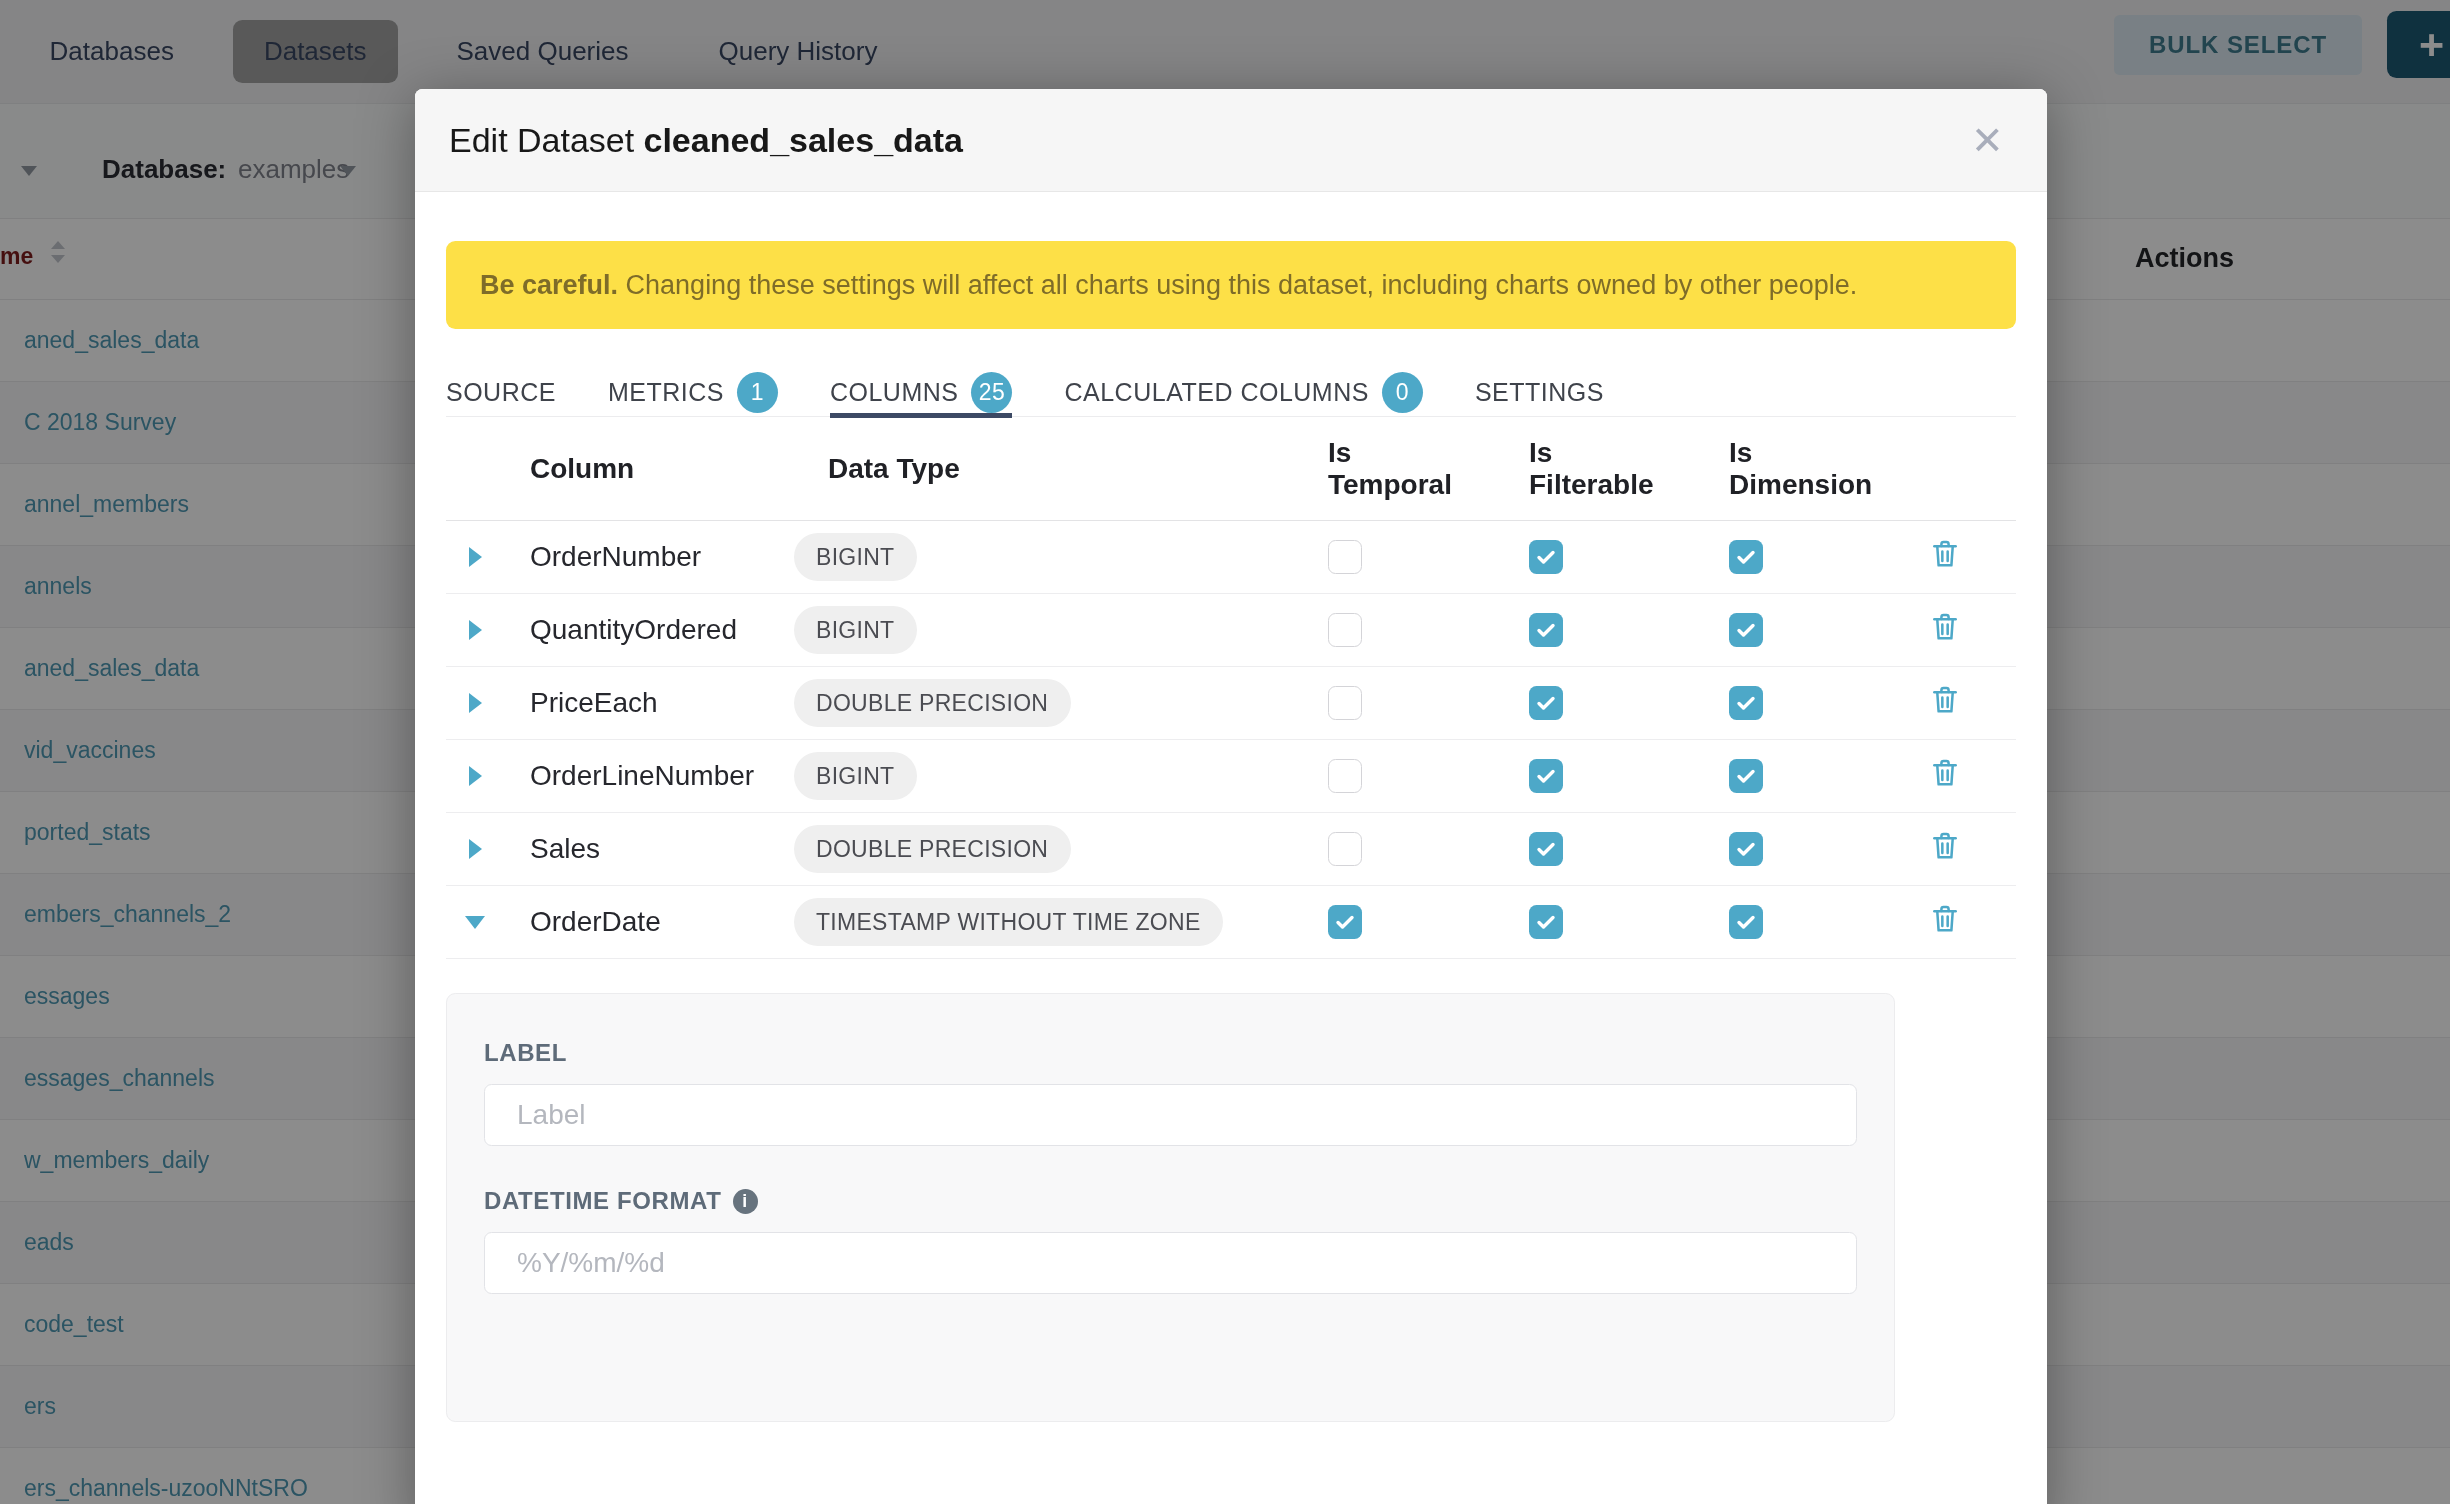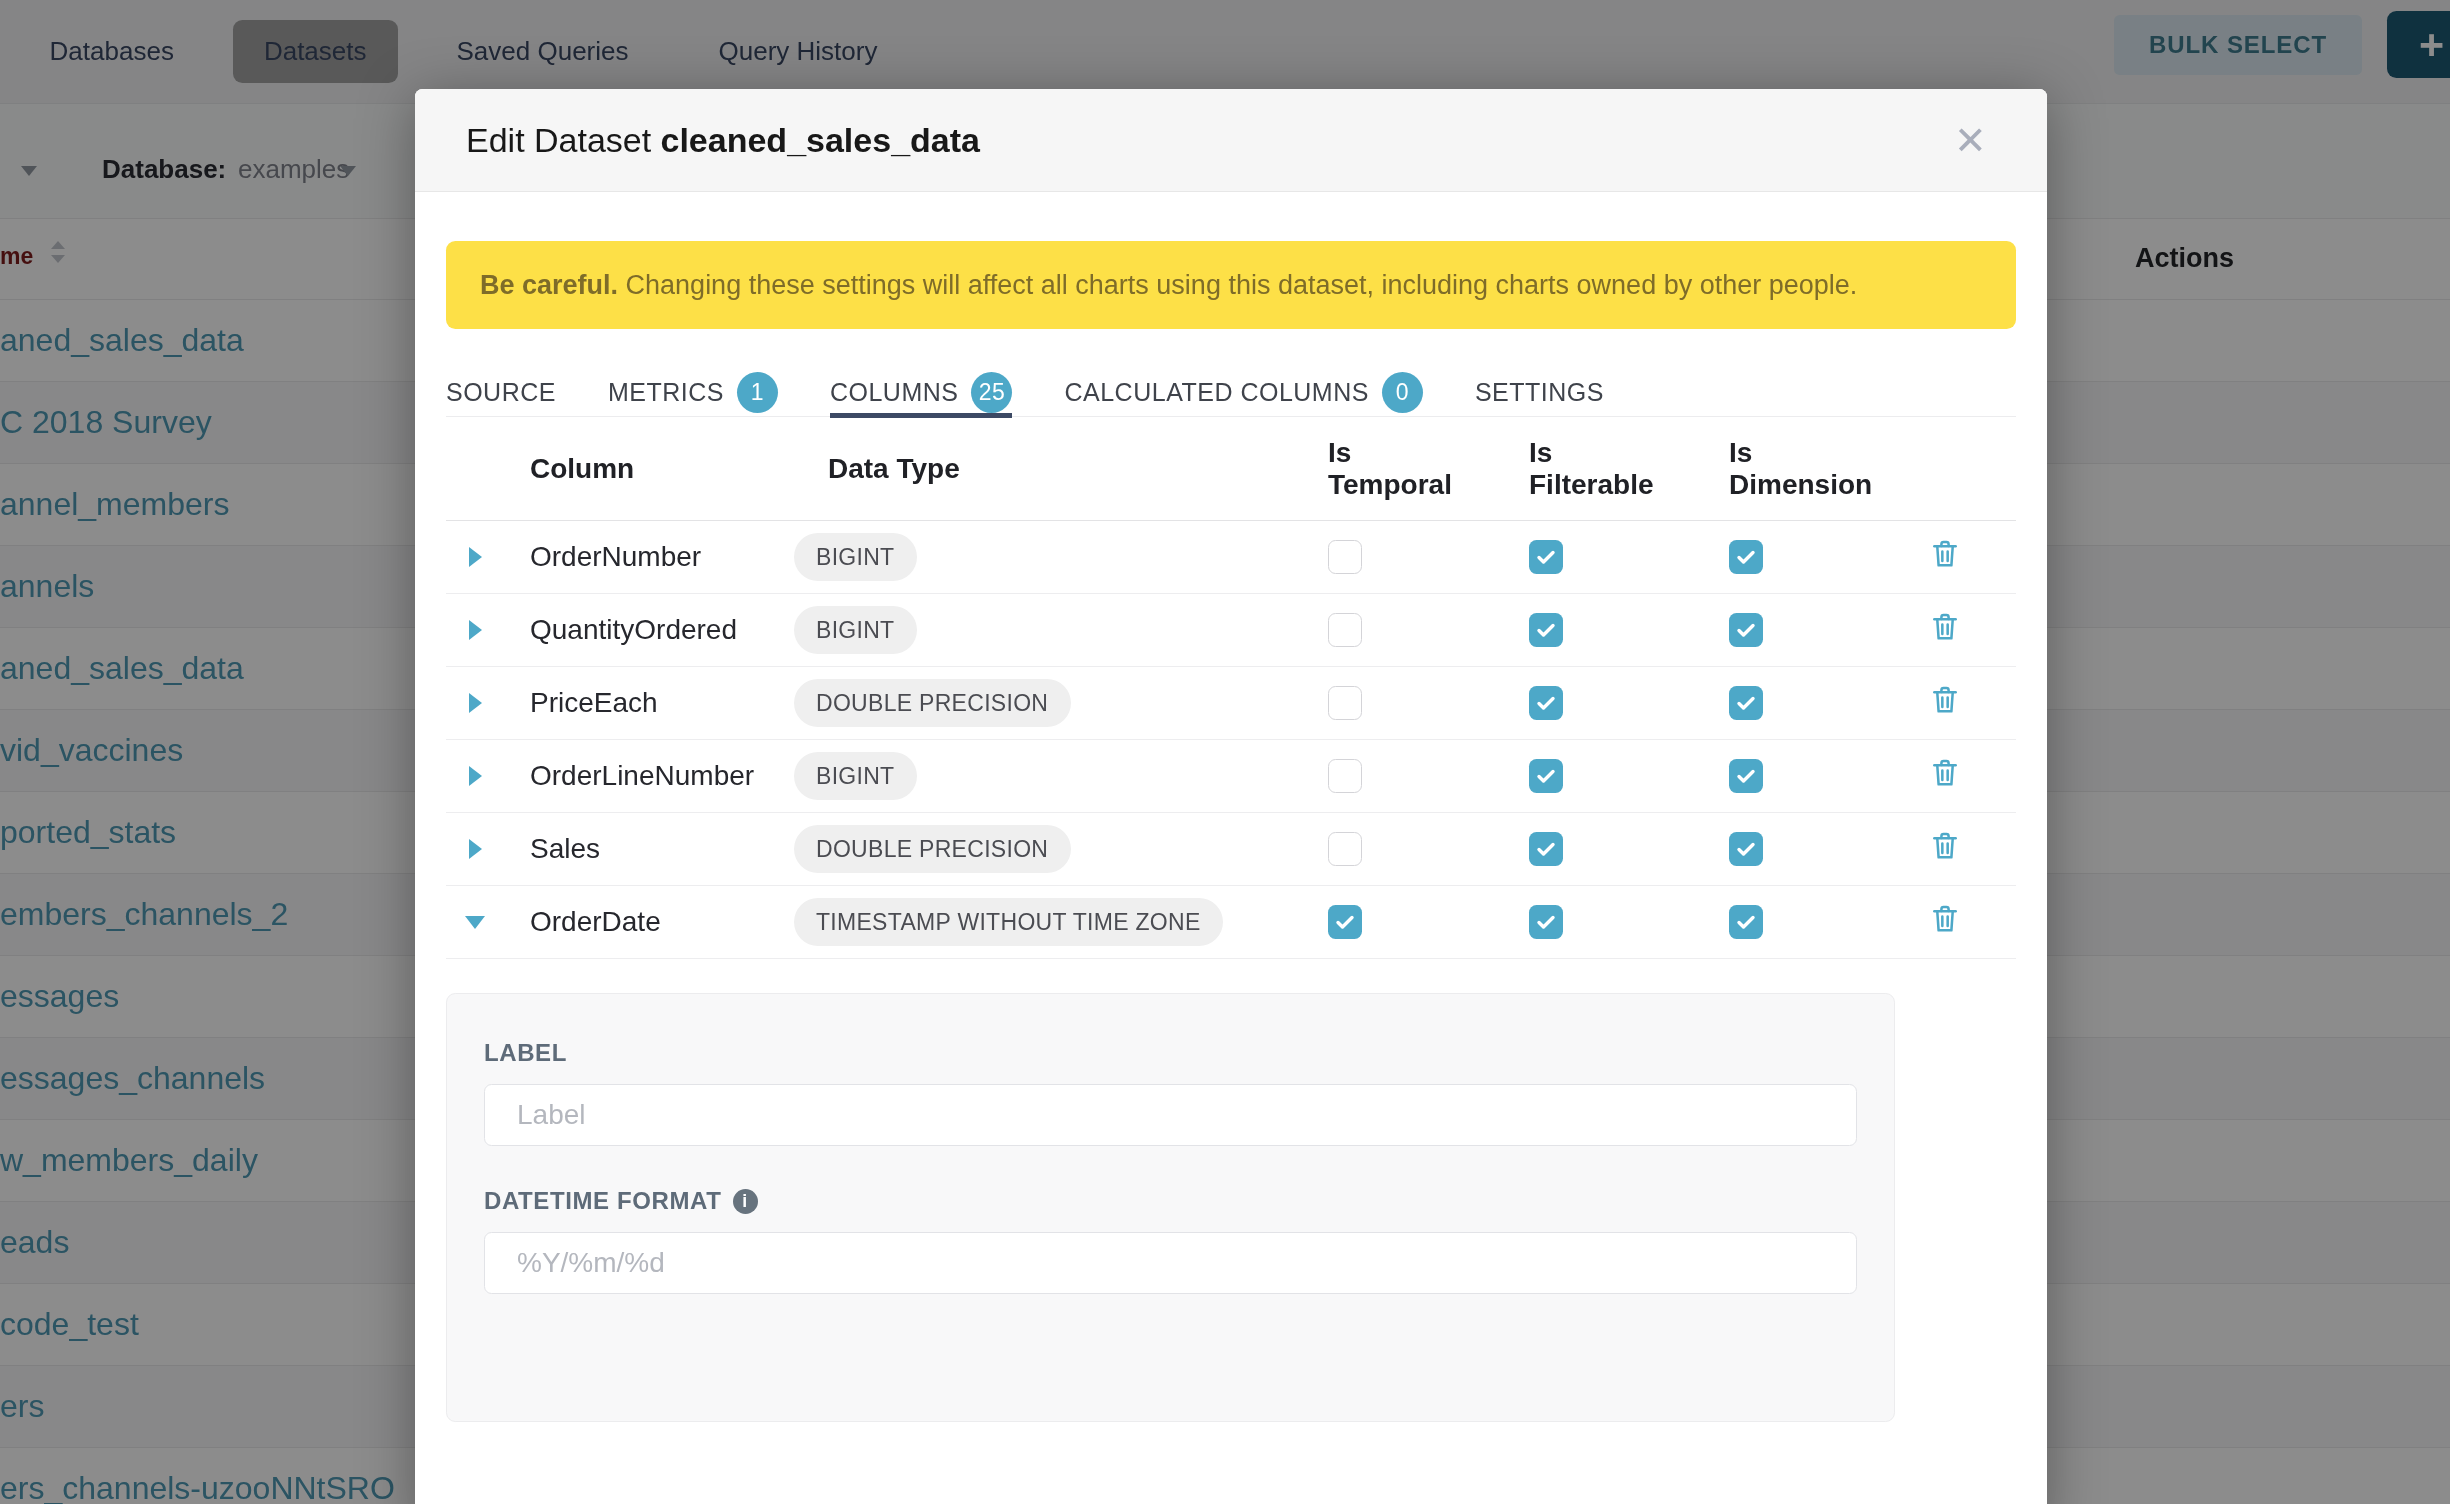--- a/index.html
+++ b/index.html
@@ -25,28 +25,28 @@
   .bg-thead { position:absolute; left:0; top:219px; width:100%; height:81px; border-bottom:0.9px solid #e9eaec; }
   .bg-name-h { position:absolute; left:0; top:24px; font-size:23px; font-weight:bold; color:#7f1d1d; }
   .sort-icon { position:absolute; left:51px; top:22.4px; display:flex; flex-direction:column; gap:5.6px; cursor:pointer; }
   .sort-icon .up { width:0; height:0; border-left:7.5px solid transparent; border-right:7.5px solid transparent; border-bottom:8.4px solid #c3c7ce; }
   .sort-icon .dn { width:0; height:0; border-left:7.5px solid transparent; border-right:7.5px solid transparent; border-top:8.4px solid #c3c7ce; }
   .bg-actions-h { position:absolute; left:2135px; top:24px; font-size:27px; font-weight:bold; color:#242629; }
 
   .bg-rows { position:absolute; left:0; top:300px; width:100%; }
   .bg-row { height:82px; display:flex; align-items:center; border-bottom:0.9px solid #e9eaec; background:#fff; }
   .bg-row.alt { background:#f7f8f9; }
-  .bg-row span { font-size:32px; color:#4f99b4; cursor:pointer; }
+  .bg-row span { font-size:23px; color:#4f99b4; cursor:pointer;padding-left:24px; }
 
   
   .scrim { position:absolute; inset:0; background:rgba(0,0,0,0.45); z-index:10; }
 
   
   .modal { position:absolute; left:415px; top:89px; width:1632px; height:1440px; background:#fff; border-radius:7.5px; box-shadow:0 9.3px 56px rgba(0,0,0,0.35); z-index:20; }
-  .modal-header { height:103px; background:#f6f6f6; border-bottom:1.9px solid #e7e7e7; border-radius:7.5px 7.5px 0 0; display:flex; align-items:center; padding:0 51px; }
+  .modal-header { height:103px; background:#f6f6f6; border-bottom:1.9px solid #e7e7e7; border-radius:7.5px 7.5px 0 0; display:flex; align-items:center; padding:0 34px; }
   .modal-title { font-size:34px; color:#181818; }
   .modal-title b { margin-left:9.3px; font-weight:bold; }
   .close-x { margin-left:auto; color:#a9aebb; font-size:39px; line-height:1; cursor:pointer; padding:3.7px 9.3px; }
 
   .modal-body { padding:0 31px; }
   .warning { margin-top:49px; height:88px; background:#fde047; border-radius:9.3px; display:flex; align-items:center; padding:0 34px; font-size:27px; color:#7e6c29; white-space:nowrap; overflow:hidden; }
   .warning b { margin-right:7.5px; }
 
   .tabs { margin-top:40px; display:flex; align-items:stretch; gap:52px; border-bottom:1.9px solid #ececee; height:48px; }
   .tab { display:flex; align-items:center; gap:13px; font-size:25px; color:#3f434b; letter-spacing:0.5px; position:relative; cursor:pointer; white-space:nowrap; }

